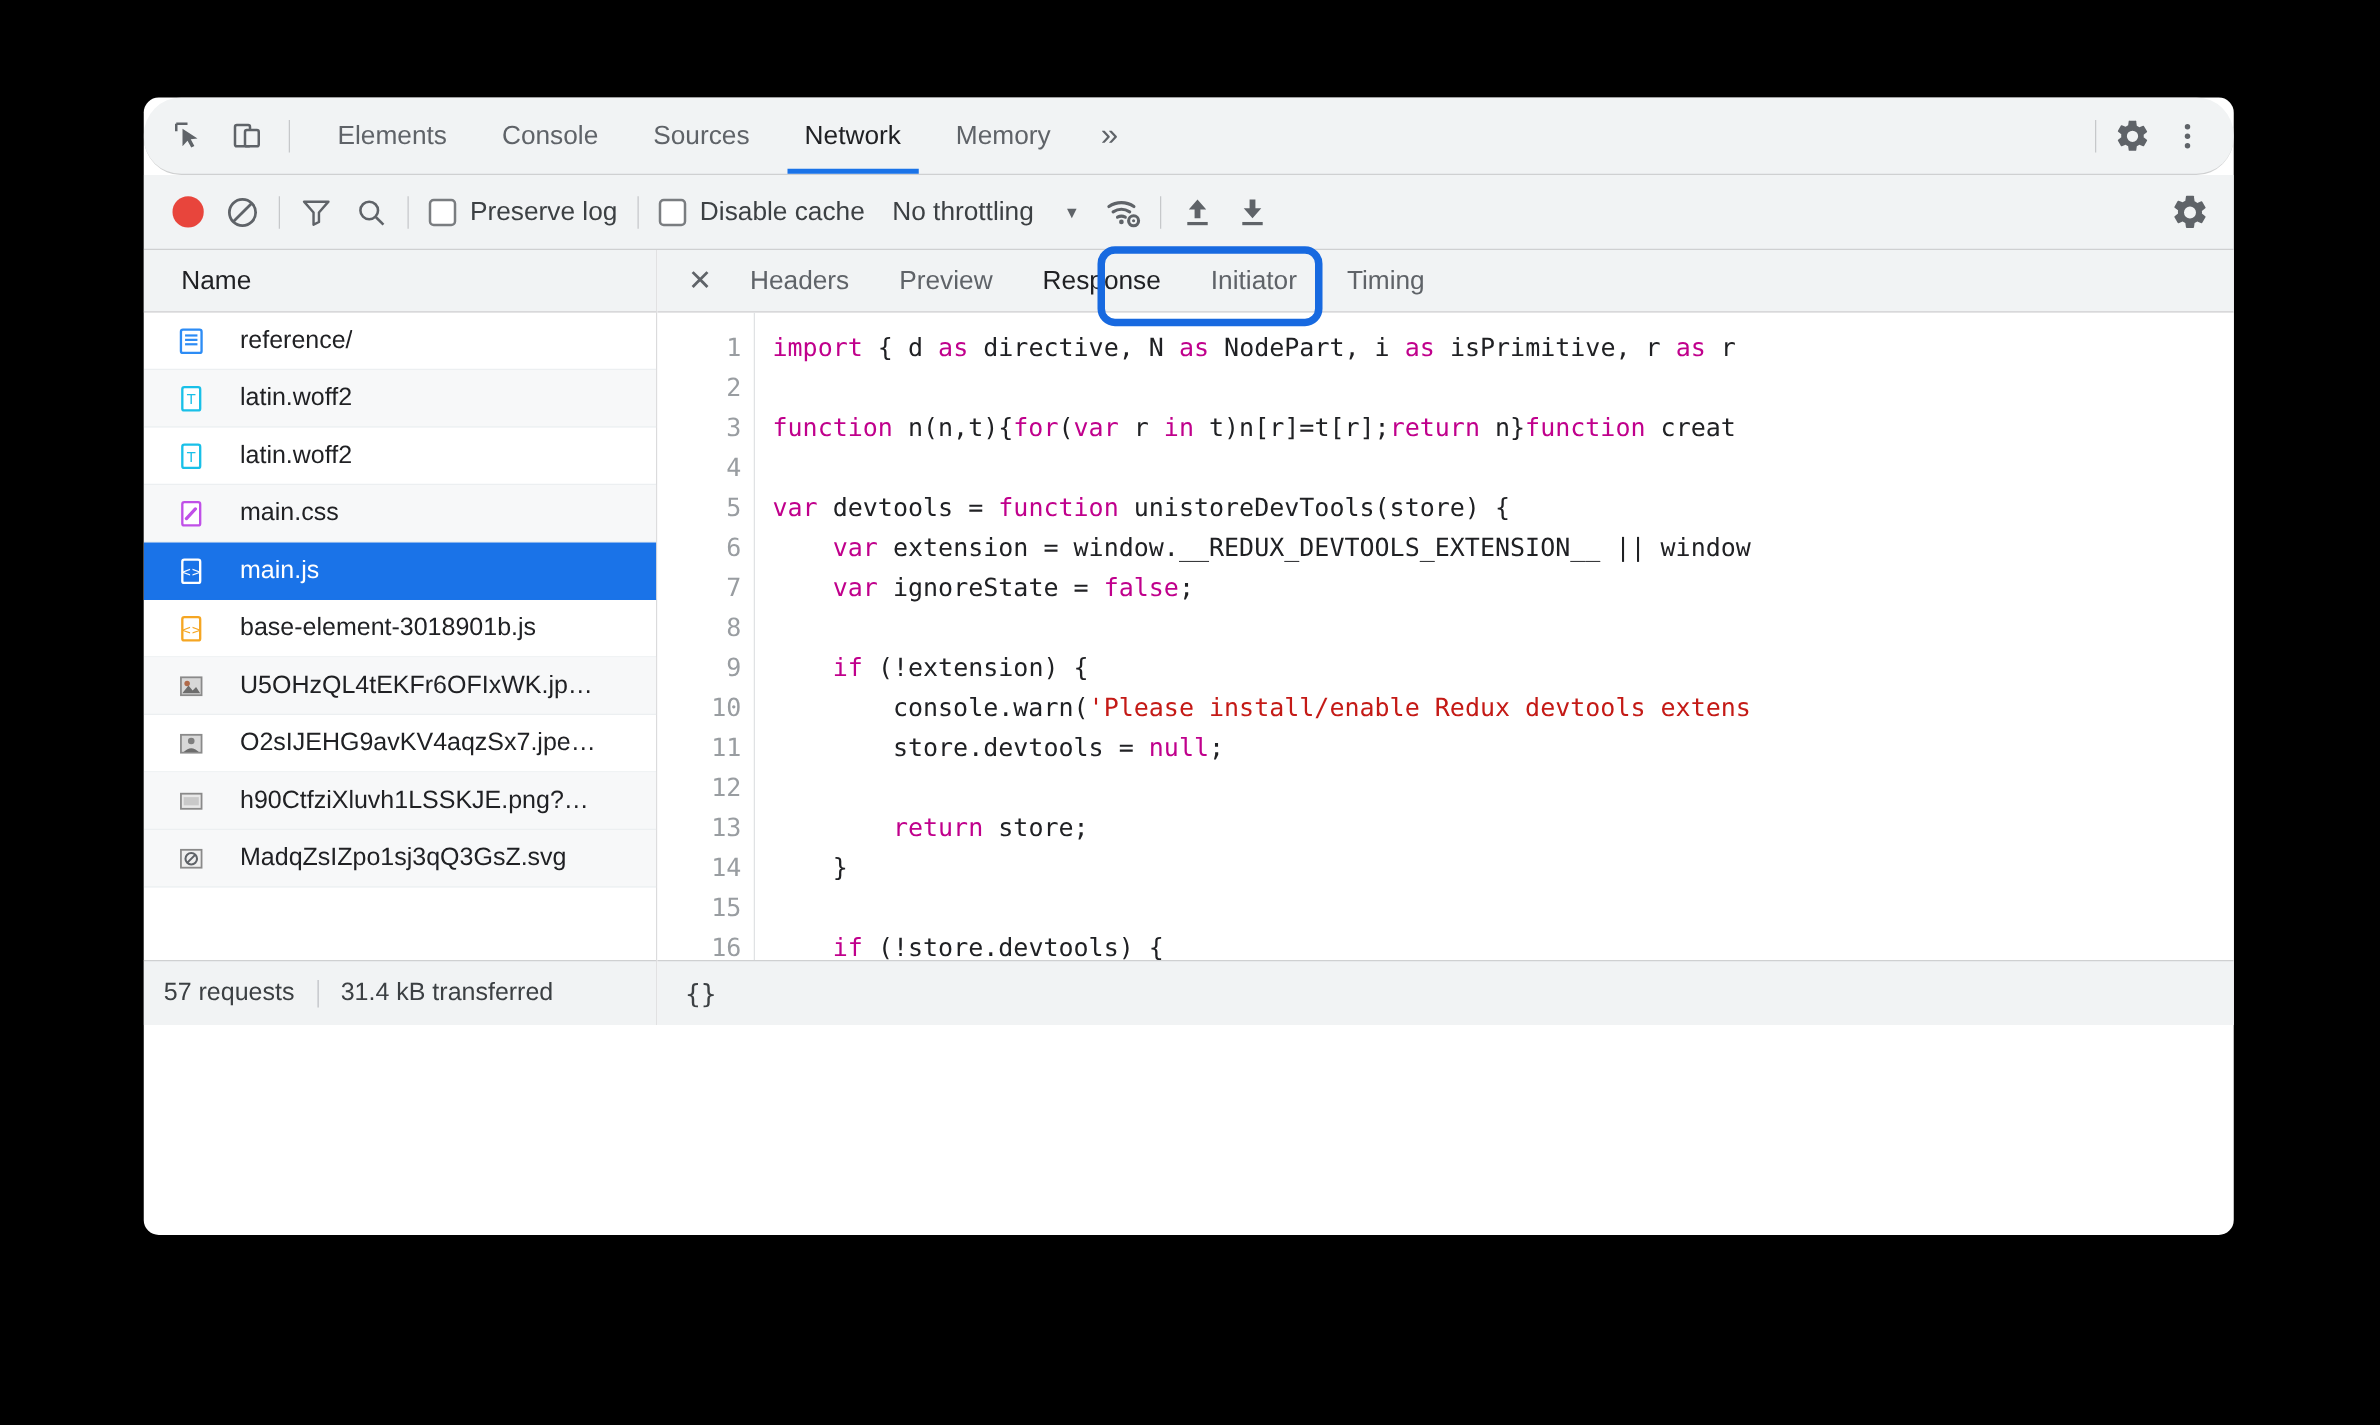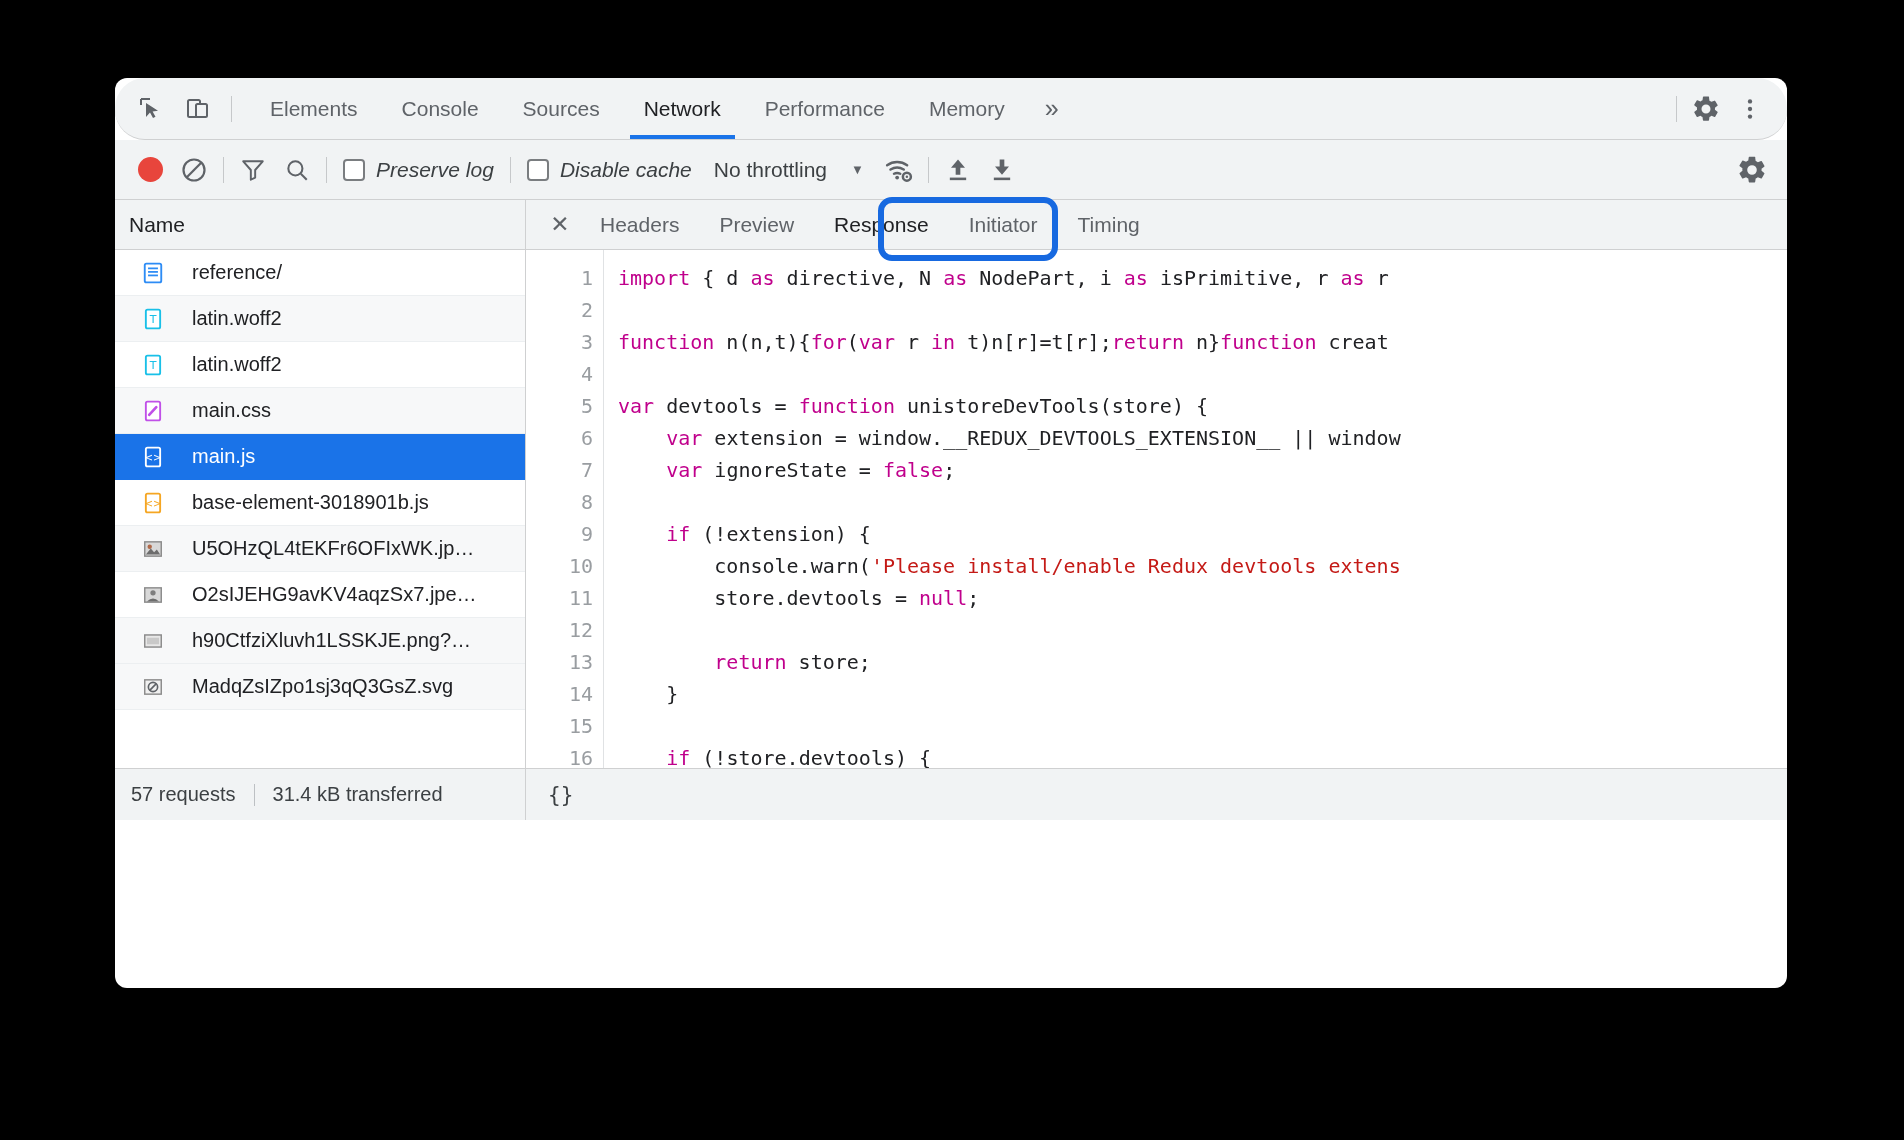--- a/index.html
+++ b/index.html
@@ -85,21 +85,20 @@
   }
   .record-dot {
     width: 25px; height: 25px; border-radius: 50%;
     background: #e8453c;
   }
   .cbx {
     display: flex; align-items: center; gap: 11px;
     font-size: 21px; color: #3c4043;
     padding: 0 8px;
     white-space: nowrap;
-    font-style: italic;
   }
   .checkbox {
     width: 22px; height: 22px; border: 2px solid #7a7d80;
     border-radius: 4px; background: #fff;
   }
   .throttle {
     display: flex; align-items: center; gap: 24px;
     font-size: 21px; color: #3c4043;
     padding: 0 12px; white-space: nowrap;
   }
@@ -112,21 +111,21 @@
     height: 620px;
   }
   .sidebar {
     width: 411px;
     border-right: 1px solid #cfd0d1;
     display: flex; flex-direction: column;
     background: #fff;
   }
   .sidebar-head {
     height: 50px; display: flex; align-items: center;
-    padding-left: 14px;
+    padding-left: 30px;
     font-size: 21px; color: #202124;
     background: #f1f3f4;
     border-bottom: 1px solid #cfd0d1;
   }
   .filelist { flex: 1; overflow: hidden; }
   .filerow {
     height: 46px; display: flex; align-items: center; gap: 27px;
     padding-left: 26px;
     font-size: 20px; color: #202124;
     border-bottom: 1px solid #eceff1;
@@ -228,21 +227,20 @@
           </svg>
         </div>
         <div class="vsep"></div>
       </div>
 
       <div class="tabs">
         <div class="tab">Elements</div>
         <div class="tab">Console</div>
         <div class="tab">Sources</div>
         <div class="tab active">Network</div>
-        <div class="tab">Performance</div>
         <div class="tab">Memory</div>
         <div class="tab more">»</div>
       </div>
 
       <div class="tabstrip-right">
         <div class="vsep"></div>
         <div class="icon-btn">
           <svg width="30" height="30" viewBox="0 0 24 24">
             <path fill="#5f6368" d="M19.14 12.94a7.07 7.07 0 0 0 0-1.88l2.03-1.58a.5.5 0 0 0 .12-.64l-1.92-3.32a.5.5 0 0 0-.6-.22l-2.39.96a7.3 7.3 0 0 0-1.62-.94l-.36-2.54A.5.5 0 0 0 13.9 2h-3.84a.5.5 0 0 0-.5.42l-.36 2.54c-.58.24-1.12.56-1.62.94l-2.39-.96a.5.5 0 0 0-.6.22L2.67 8.48a.5.5 0 0 0 .12.64l2.03 1.58a7.07 7.07 0 0 0 0 1.88L2.79 14.2a.5.5 0 0 0-.12.64l1.92 3.32c.12.22.38.3.6.22l2.39-.96c.5.38 1.04.7 1.62.94l.36 2.54c.04.24.25.42.5.42h3.84c.25 0 .46-.18.5-.42l.36-2.54c.58-.24 1.12-.56 1.62-.94l2.39.96c.22.08.48 0 .6-.22l1.92-3.32a.5.5 0 0 0-.12-.64l-2.03-1.58zM12 15.6A3.6 3.6 0 1 1 12 8.4a3.6 3.6 0 0 1 0 7.2z"></path>
           </svg>

